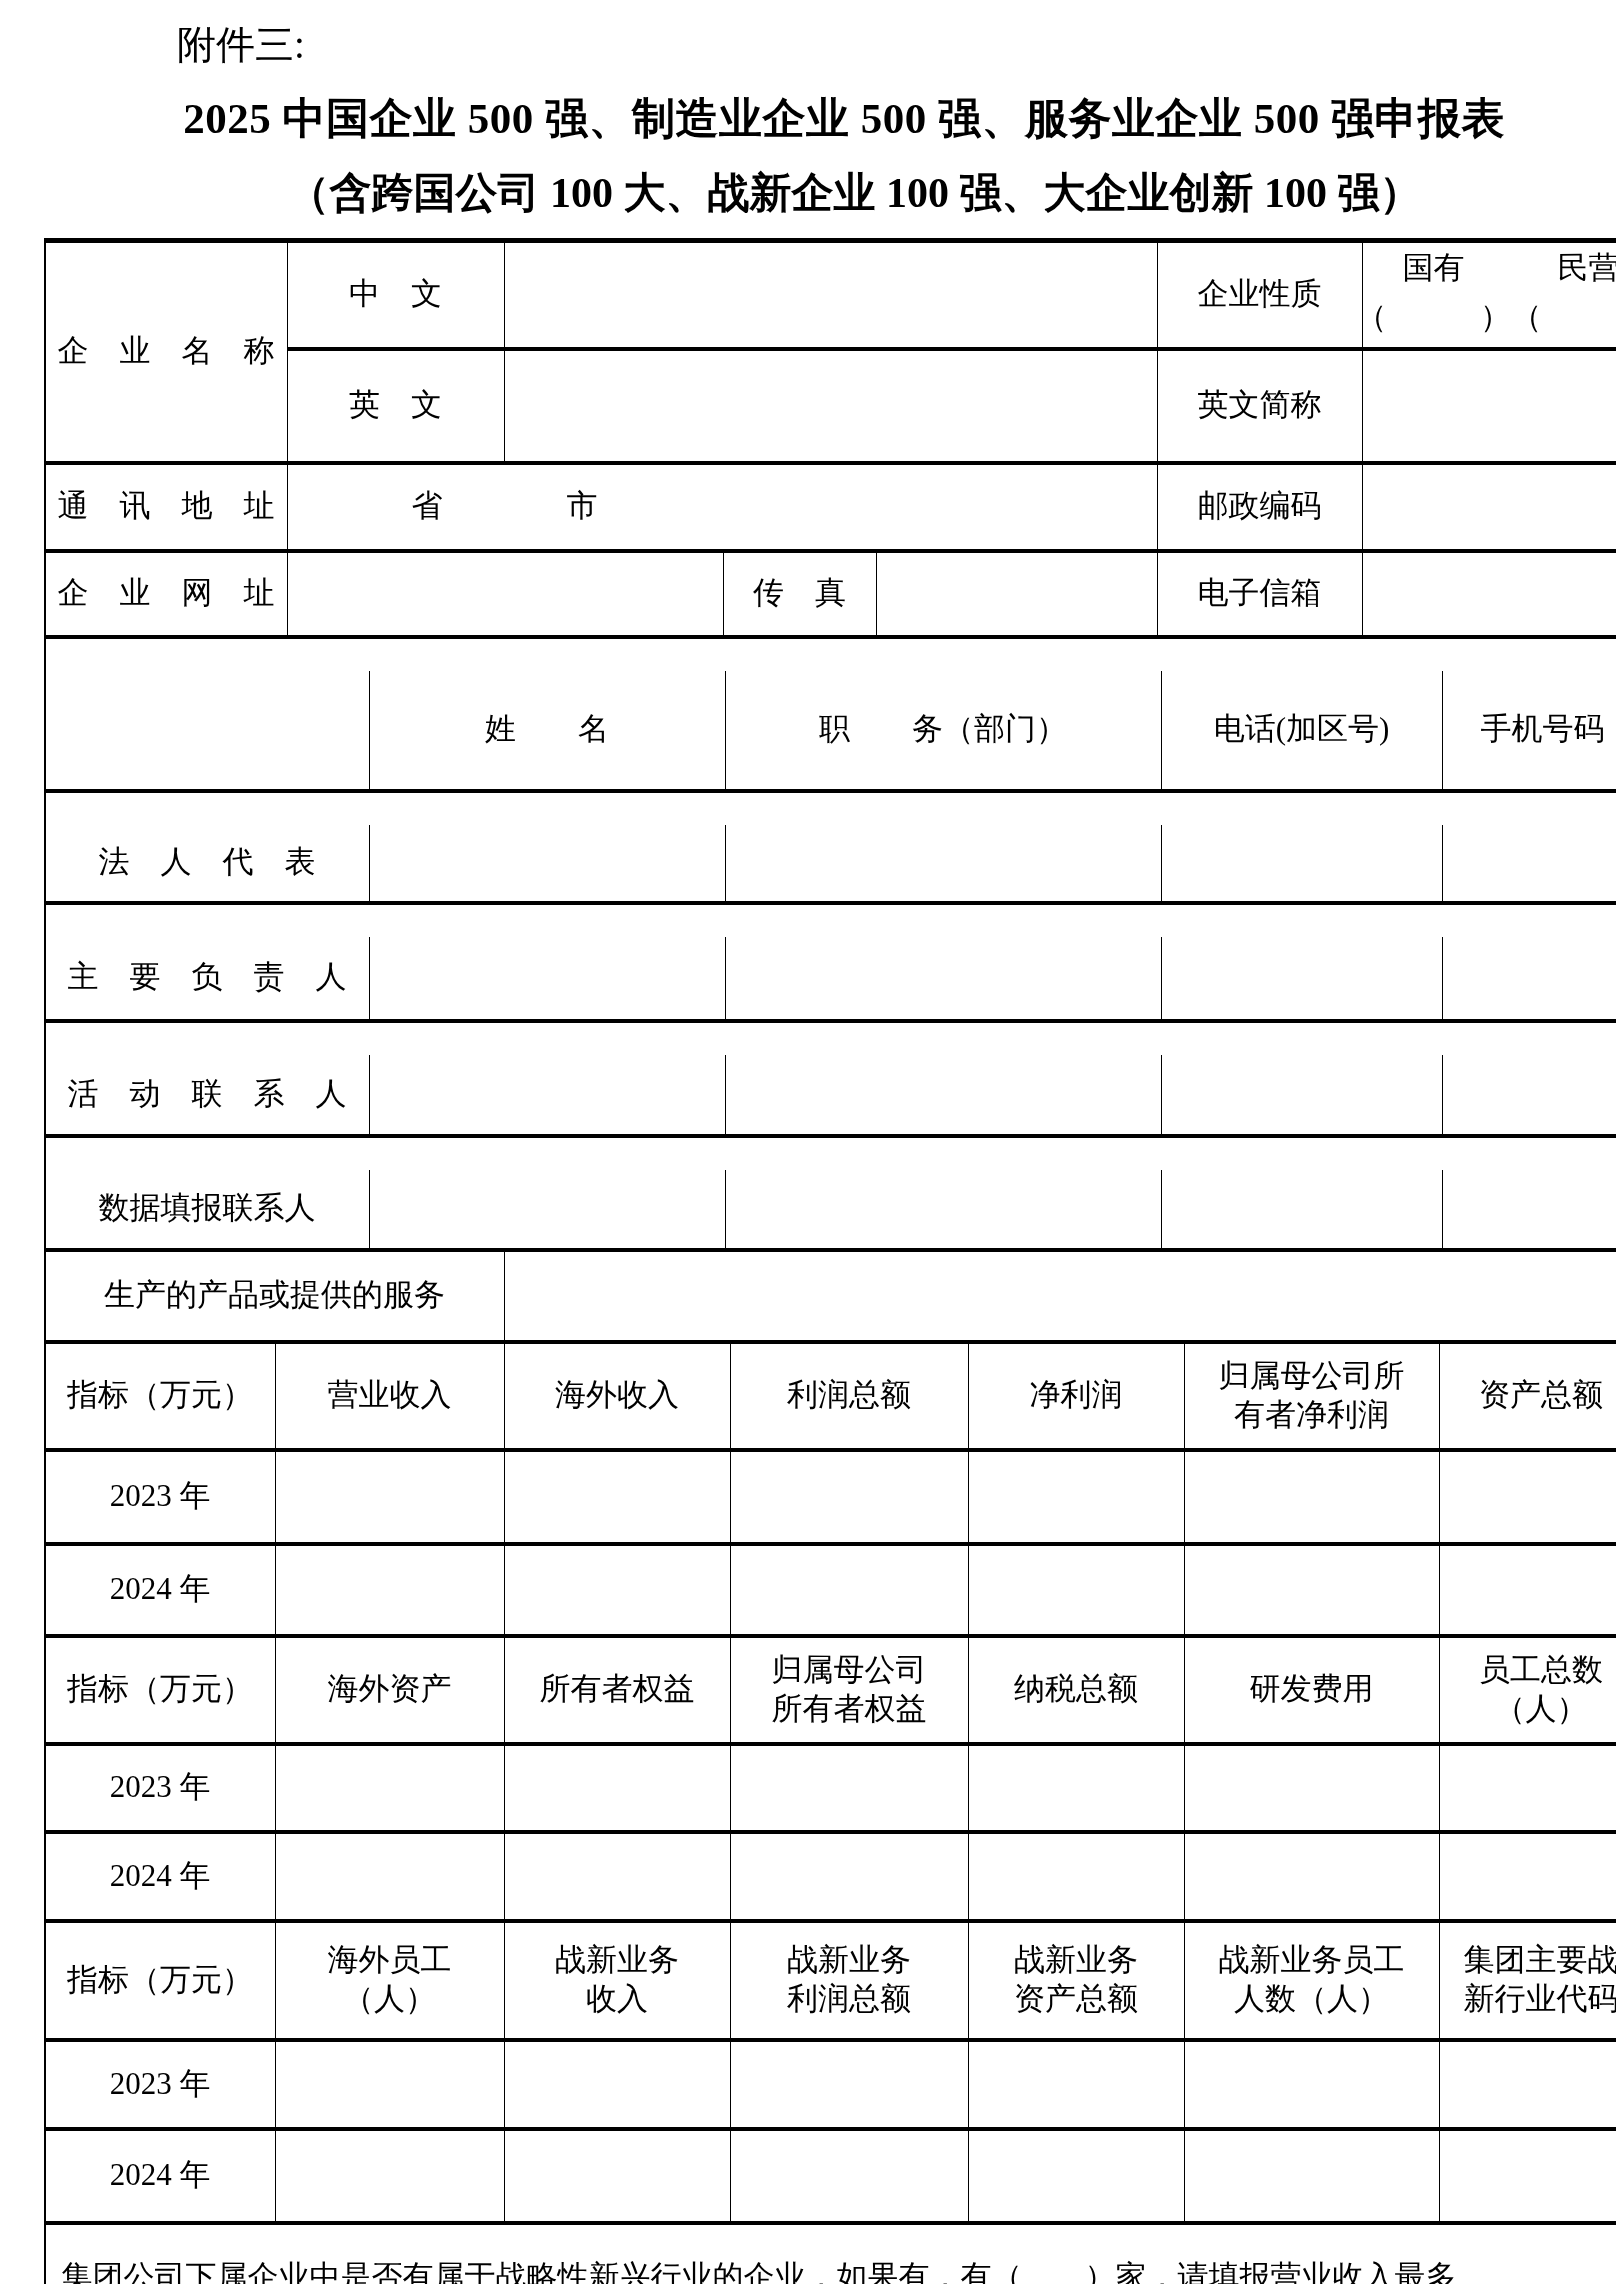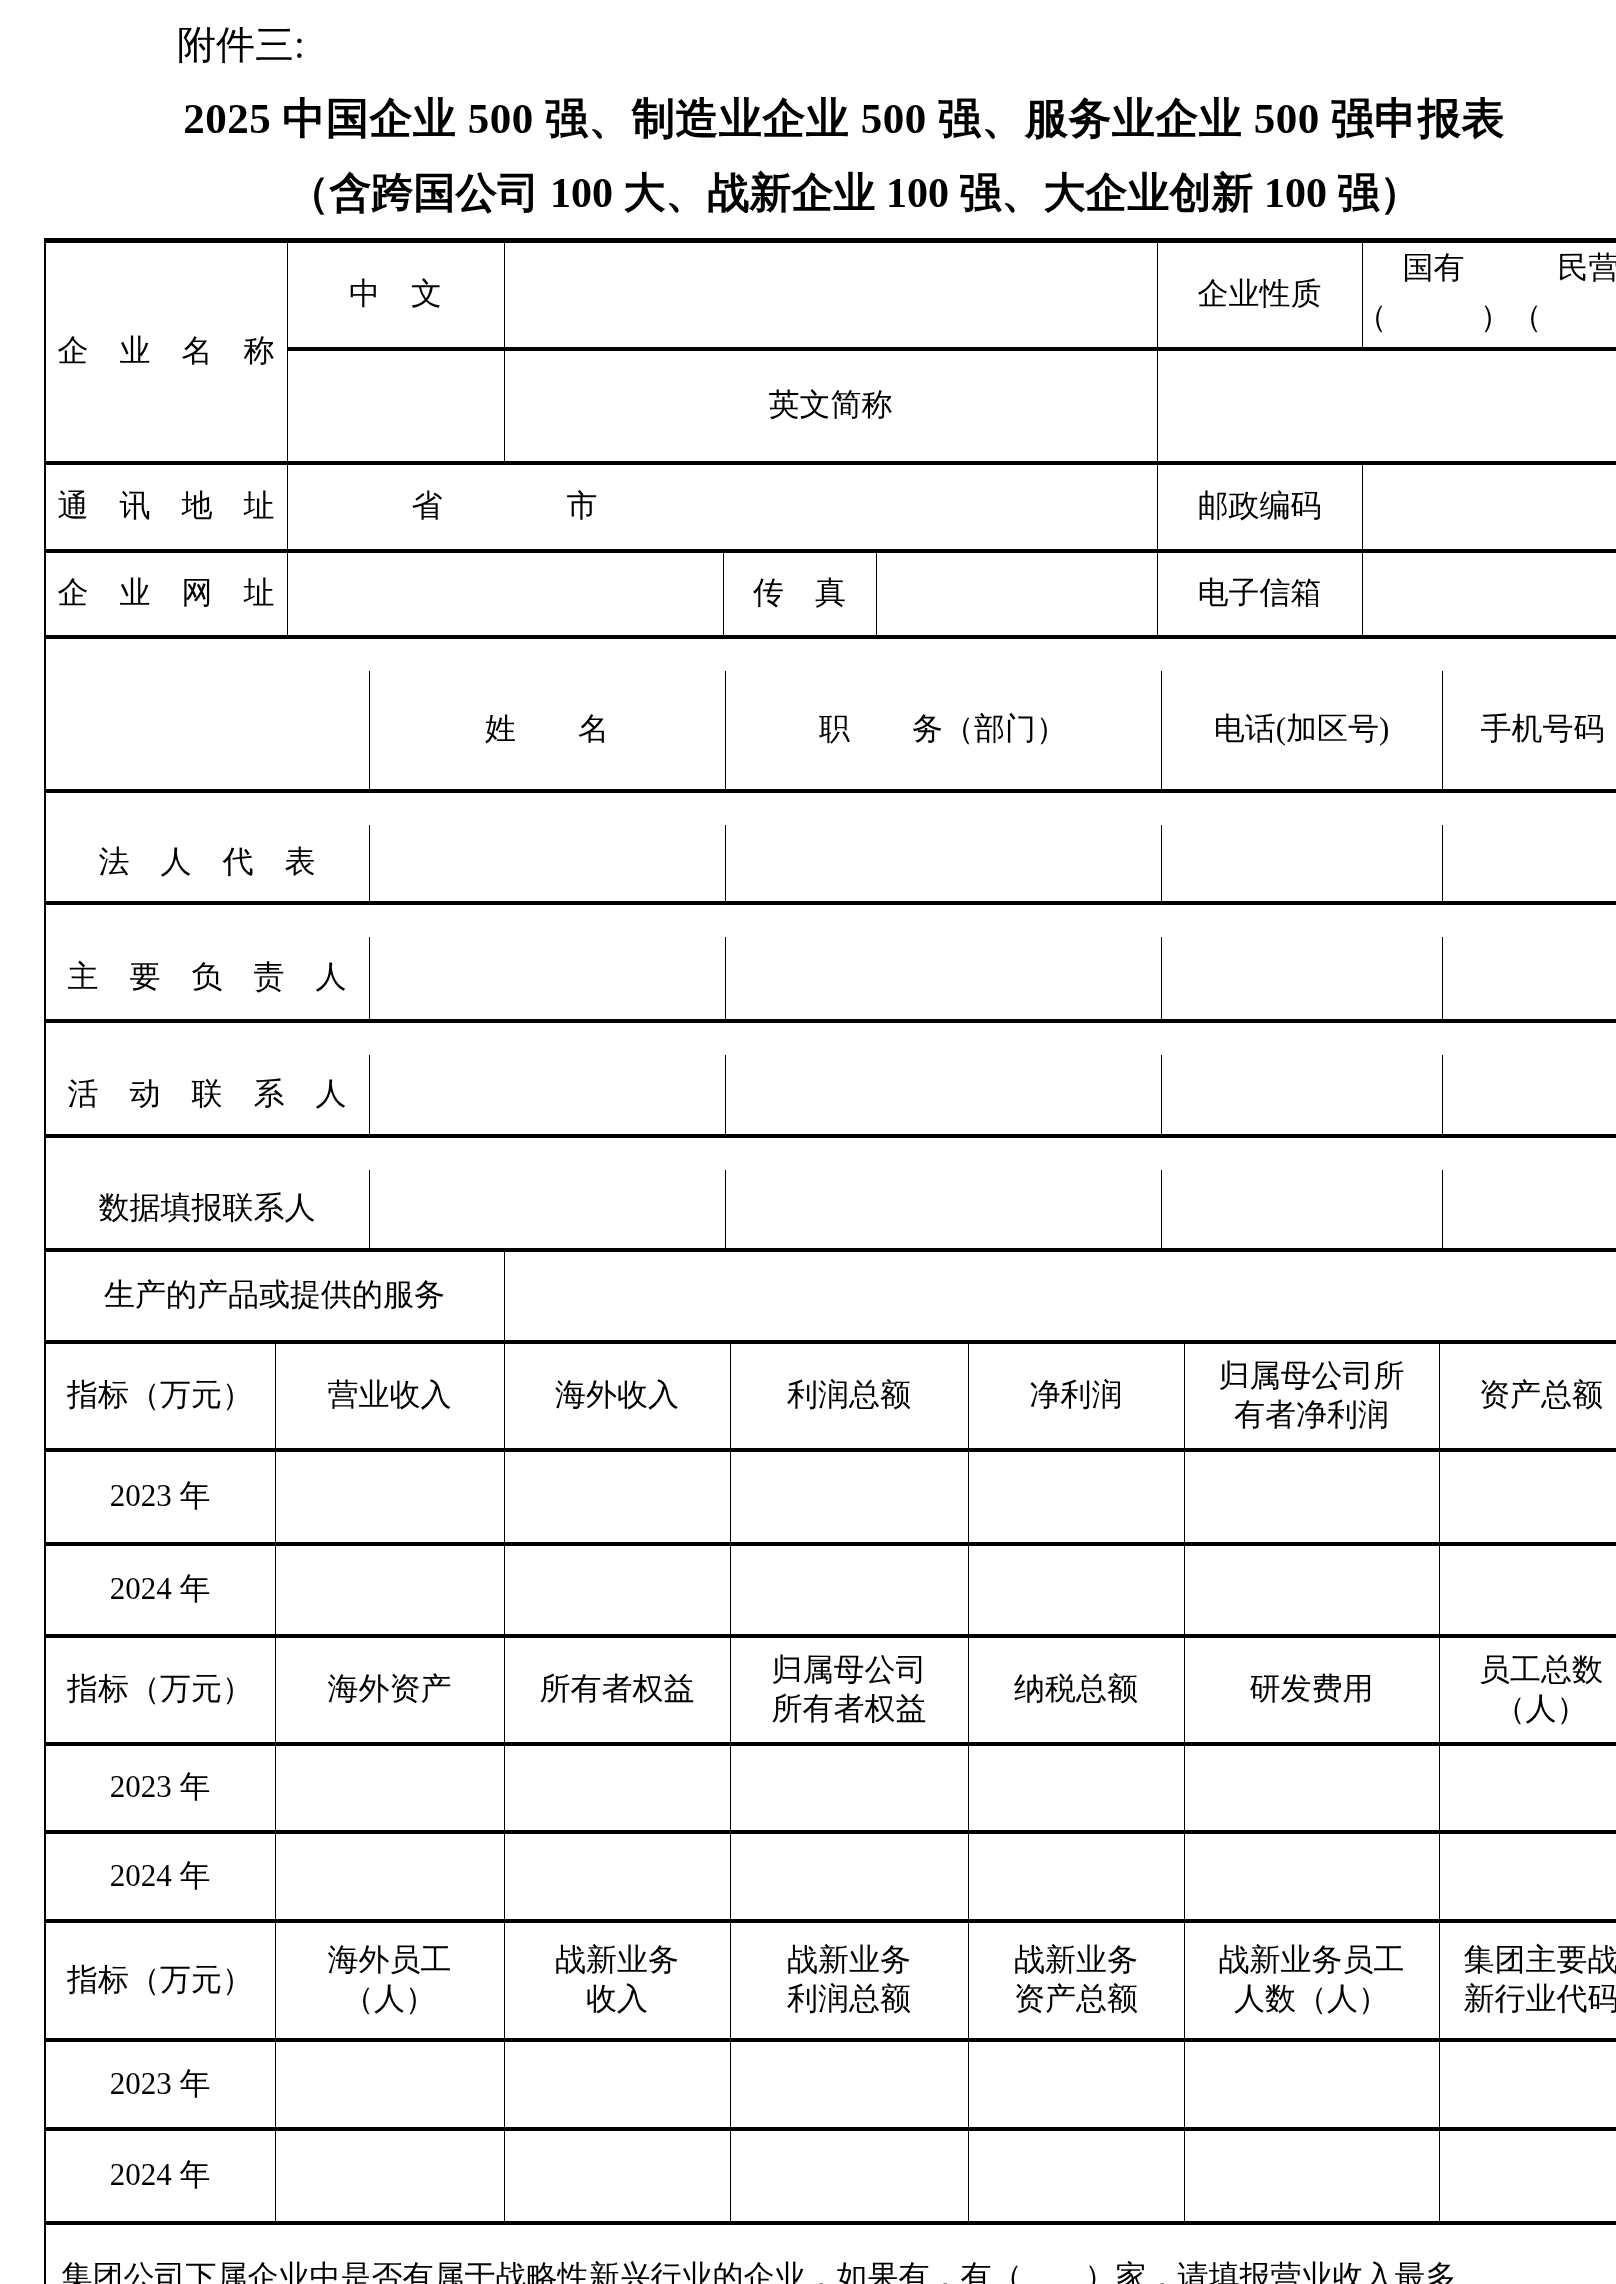--- a/index.html
+++ b/index.html
@@ -95,20 +95,21 @@
 
     <div class="r row-name">
       <div class="c span2">企　业　名　称</div>
       <div class="c hb">中　文</div>
       <div class="c hb"></div>
       <div class="c hb">企业性质</div>
       <div class="c hb last nature-cell">
         <span>国有（　　　）</span>
         <span>民营（　　　）</span>
       </div>
+      <div class="c">英　文</div>
       <div class="c"></div>
       <div class="c">英文简称</div>
       <div class="c last"></div>
     </div>
 
     <div class="r row-addr">
       <div class="c">通　讯　地　址</div>
       <div class="c province-cell">省　　　　市</div>
       <div class="c">邮政编码</div>
       <div class="c last"></div>

